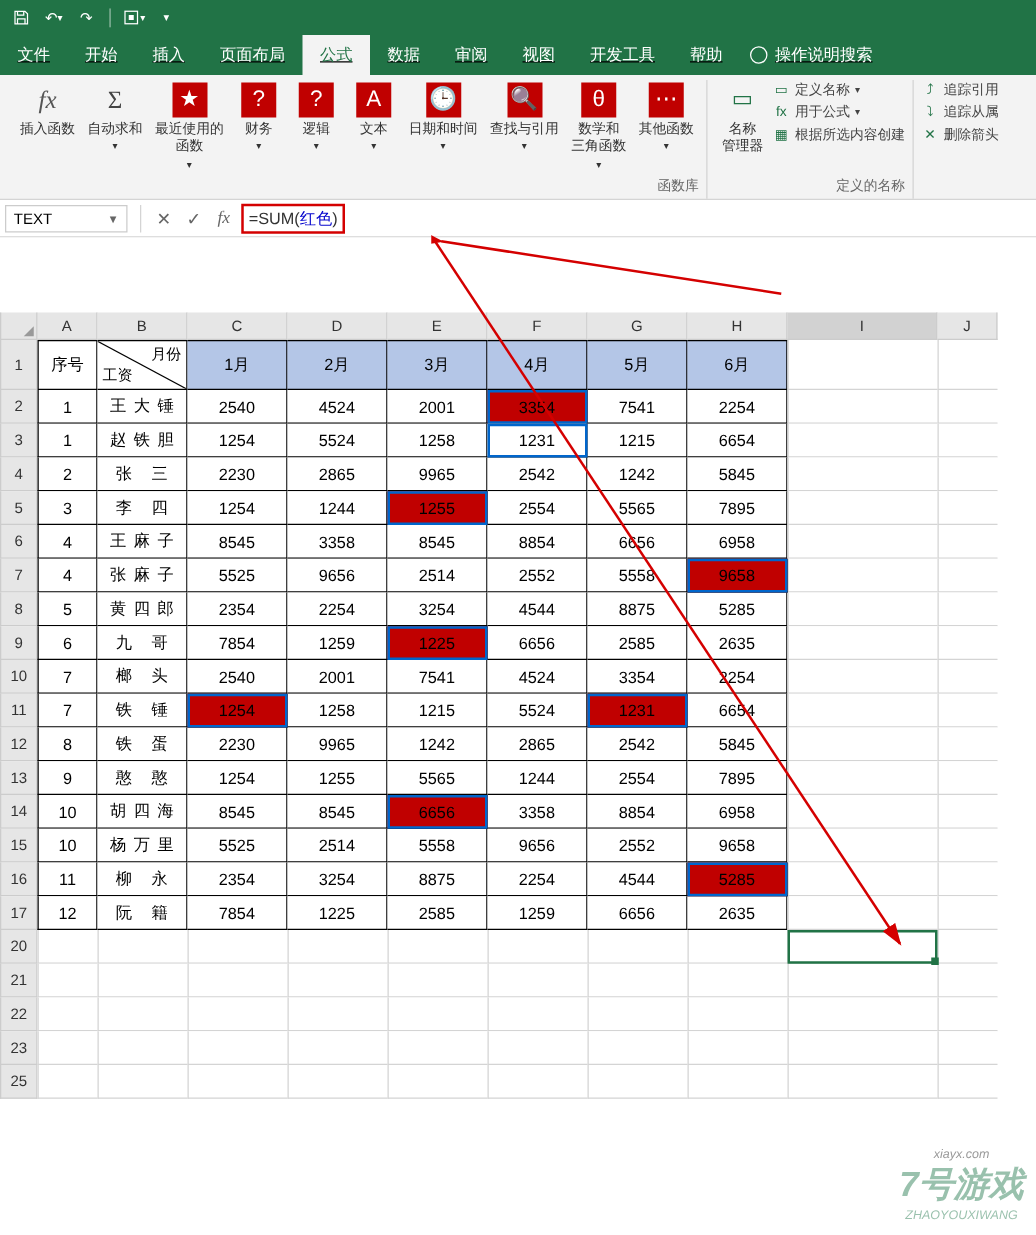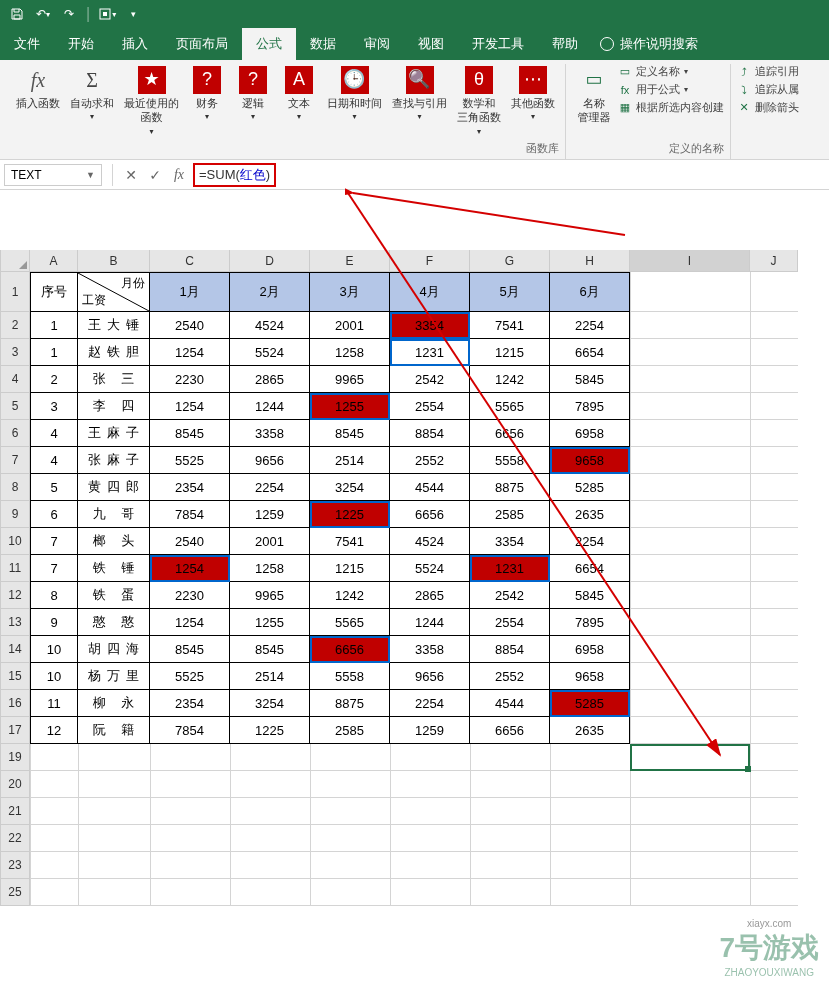--- a/index.html
+++ b/index.html
@@ -3,21 +3,21 @@
 <meta charset="utf-8">
 <style>
 * { margin: 0; padding: 0; box-sizing: border-box; font-family: "Microsoft YaHei", "Segoe UI", sans-serif; }
 body { background: #fff; width: 829px; height: 988px; overflow: hidden; position: relative; }
 
 .titlebar { background: #217346; height: 28px; display: flex; align-items: center; padding: 0 6px; gap: 4px; }
 .titlebar .qat-btn { color: #fff; font-size: 12px; width: 22px; height: 22px; display: flex; align-items: center; justify-content: center; cursor: pointer; }
 .titlebar .qat-btn svg { fill: #fff; }
 .titlebar .sep { color: rgba(255,255,255,0.4); margin: 0 2px; }
 
-.menubar { background: #217346; height: 32px; display: flex; align-items: stretch; }
+.menubar { background: #217346; height: 32px; display: flex; align-items: stretch; text-decoration: underline; }
 .menubar .tab { color: #fff; font-size: 13px; padding: 0 14px; display: flex; align-items: center; cursor: pointer; }
 .menubar .tab.active { background: #f3f3f3; color: #217346; }
 .menubar .tell-me { display: flex; align-items: center; color: #fff; font-size: 13px; gap: 6px; margin-left: 8px; }
 .menubar .tell-me .bulb { width: 14px; height: 14px; border: 1.5px solid #fff; border-radius: 50%; }
 
 .ribbon { background: #f3f3f3; height: 100px; border-bottom: 1px solid #d4d4d4; display: flex; padding: 4px 6px 0 6px; }
 .ribbon-group { display: flex; flex-direction: column; justify-content: space-between; border-right: 1px solid #d4d4d4; padding: 0 6px; }
 .ribbon-group:last-child { border-right: none; }
 .ribbon-group .items { display: flex; gap: 2px; flex: 1; align-items: flex-start; }
 .ribbon-group .label { font-size: 11px; color: #666; text-align: right; padding-bottom: 3px; }
@@ -63,21 +63,21 @@
 .cell.name-cell { justify-content: center; letter-spacing: 6px; padding-left: 6px; }
 .cell.left-txt { justify-content: flex-start; padding-left: 4px; }
 .diag-cell { position: relative; background: #fff; padding: 2px 4px; }
 .diag-cell svg { position: absolute; top: 0; left: 0; width: 100%; height: 100%; }
 .diag-cell .top-lb { position: absolute; top: 2px; right: 4px; font-size: 12px; }
 .diag-cell .bot-lb { position: absolute; bottom: 2px; left: 4px; font-size: 12px; }
 
 .active-cell { position: absolute; border: 2px solid #217346; pointer-events: none; z-index: 10; }
 .active-cell::after { content: ""; position: absolute; right: -3px; bottom: -3px; width: 6px; height: 6px; background: #217346; }
 
-.watermark { position: absolute; right: 10px; bottom: 10px; font-size: 16px; color: rgba(0,100,50,0.4); z-index: 100; display: flex; flex-direction: column; align-items: center; }
+.watermark { position: absolute; right: 10px; bottom: 10px; font-size: 16px; color: rgba(0,100,50,0.4); font-style: italic; z-index: 100; display: flex; flex-direction: column; align-items: center; }
 .watermark .big { font-size: 28px; font-weight: bold; }
 .watermark .small { font-size: 10px; }
 
 .col-A { width: 48px; }
 .col-B { width: 72px; }
 </style>
 </head>
 <body>
 
 <div class="titlebar">
@@ -492,33 +492,20 @@
       <div class="cell bordered  " style="width:80px">7854</div>
       <div class="cell bordered  " style="width:80px">1225</div>
       <div class="cell bordered  " style="width:80px">2585</div>
       <div class="cell bordered  " style="width:80px">1259</div>
       <div class="cell bordered  " style="width:80px">6656</div>
       <div class="cell bordered  " style="width:80px">2635</div>
       <div class="cell" style="width:120px"></div>
       <div class="cell" style="width:48px"></div>
     </div>
     <div class="row-wrap">
-      <div class="row-h ">19</div>
-      <div class="cell " style="width:48px"></div>
-      <div class="cell " style="width:72px"></div>
-      <div class="cell " style="width:80px"></div>
-      <div class="cell " style="width:80px"></div>
-      <div class="cell " style="width:80px"></div>
-      <div class="cell " style="width:80px"></div>
-      <div class="cell " style="width:80px"></div>
-      <div class="cell " style="width:80px"></div>
-      <div class="cell " style="width:120px"></div>
-      <div class="cell " style="width:48px"></div>
-    </div>
-    <div class="row-wrap">
       <div class="row-h ">20</div>
       <div class="cell " style="width:48px"></div>
       <div class="cell " style="width:72px"></div>
       <div class="cell " style="width:80px"></div>
       <div class="cell " style="width:80px"></div>
       <div class="cell " style="width:80px"></div>
       <div class="cell " style="width:80px"></div>
       <div class="cell " style="width:80px"></div>
       <div class="cell " style="width:80px"></div>
       <div class="cell " style="width:120px"></div>

